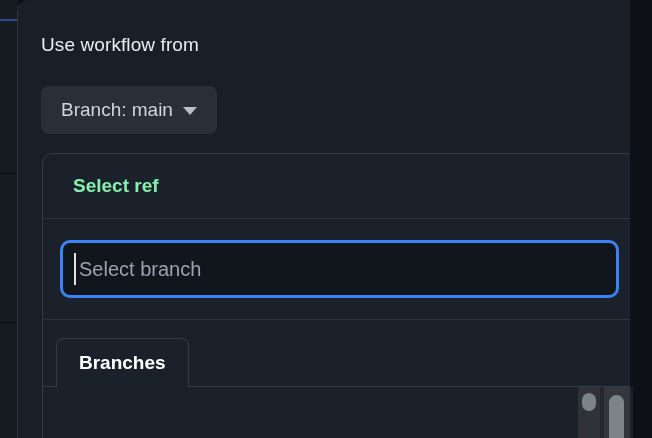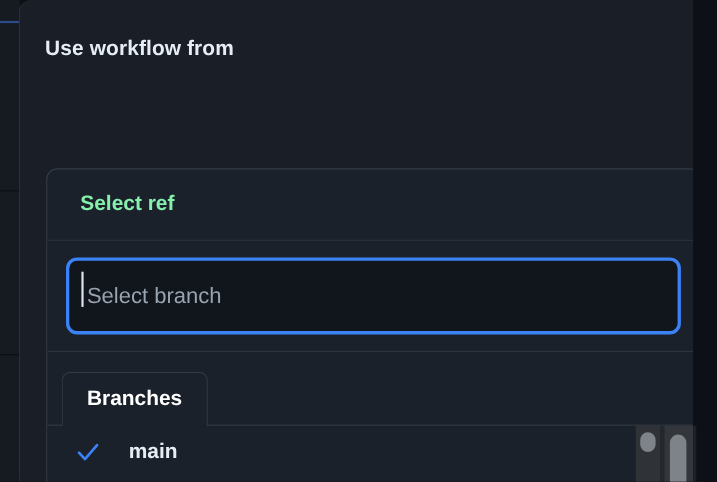--- a/index.html
+++ b/index.html
@@ -81,21 +81,21 @@
     height: 100%;
     background: #1a1f27;
   }
 
   
   .use-workflow-heading {
     position: absolute;
     left: 23px;
     top: 34px;
     font-size: 19px;
-    font-weight: bold;
+    font-weight: normal;
     color: #e6edf3;
     letter-spacing: 0.1px;
     white-space: nowrap;
   }
 
   
   .branch-button {
     position: absolute;
     left: 23px;
     top: 86px;
@@ -160,21 +160,21 @@
     display: flex;
     align-items: center;
     justify-content: center;
     border-bottom: 1px solid #2e343d;
     background: #1b212a;
   }
 
   .search-wrap {
     position: relative;
     width: 559px;
-    height: 70px;
+    height: 58px;
   }
 
   .search-input {
     width: 100%;
     height: 100%;
     background: #11151c;
     border: 3px solid #3b82f6;
     border-radius: 10px;
     outline: none;
     color: #e6edf3;
@@ -355,20 +355,24 @@
   <div class="backdrop-accent-line"></div>
   <div class="backdrop-divider-a"></div>
   <div class="backdrop-divider-b"></div>
 </div>
 
 <div class="dialog">
   <div class="dialog-inner">
 
     <div class="use-workflow-heading">Use workflow from</div>
 
+    <button class="branch-button">
+      <span class="branch-button-label">Branch: main</span>
+      <span class="caret-down"></span>
+    </button>
 
     <div class="select-ref-panel">
 
       <div class="panel-header">
         <span class="panel-header-title">Select ref</span>
       </div>
 
       <div class="search-section">
         <div class="search-wrap">
           <input class="search-input" type="text" placeholder="Select branch" style="">
@@ -376,28 +380,20 @@
         </div>
       </div>
 
       <div class="tabs-row">
         <div class="tab active">
           <span>Branches</span>
         </div>
         <div class="tabs-underline"></div>
       </div>
 
-      <div class="branch-list">
-        <div class="branch-item">
-          <svg class="check-icon" viewBox="0 0 24 24" fill="none">
-            <path d="M3 12.5 L9 19 L21 5" stroke="#3b82f6" stroke-width="2.6" stroke-linecap="round" stroke-linejoin="round"></path>
-          </svg>
-          <span class="branch-item-label">main</span>
-        </div>
-      </div>
 
     </div>
   </div>
 </div>
 
 <div class="scrollbar-gutter-line"></div>
 
 <div class="inner-scrollbar">
   <div class="inner-scrollbar-thumb"></div>
 </div>

